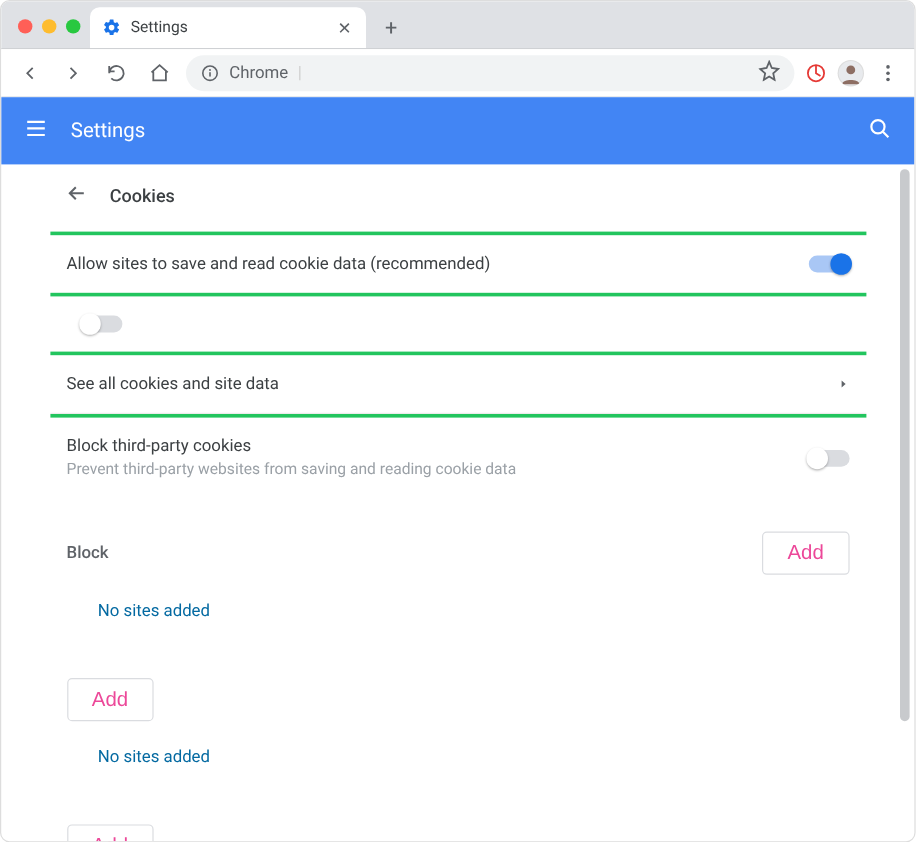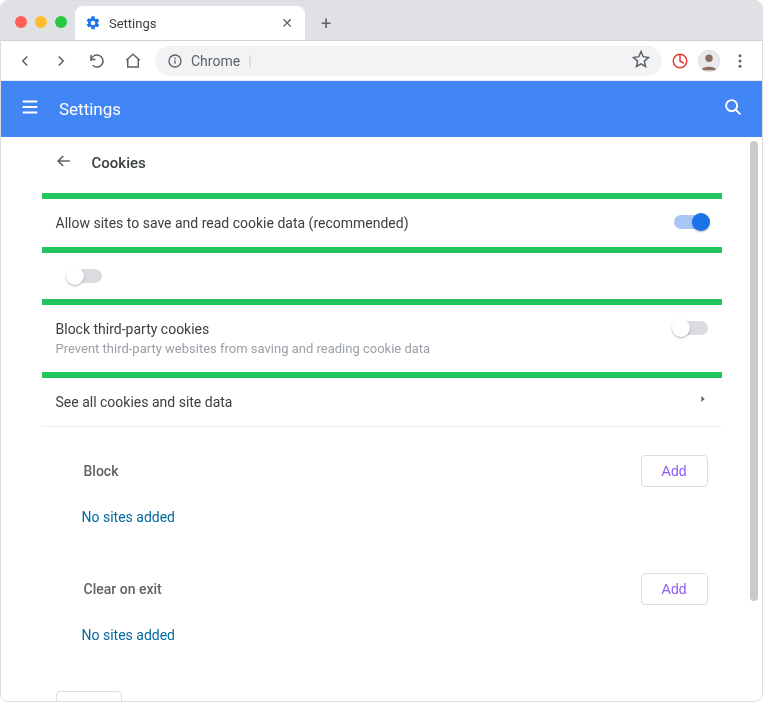--- a/index.html
+++ b/index.html
@@ -130,24 +130,24 @@
     align-items:center;
     gap: 18px;
     padding: 14px 12px 18px 12px;
     font-size: 15px;
     color:#3c4043;
     font-weight:500;
   }
   .sub-header .back svg { width:20px; height:20px; color:#5f6368;}
 
   .row {
-    border-top: 6px solid #22c55e;
+    border-top: 3px solid #22c55e;
     padding: 16px 14px;
     display:flex;
-    align-items:flex-start;
+    align-items:center;
     font-size: 14px;
     color:#3c4043;
   }
   .row:last-of-type { border-bottom: 1px solid #ececec; }
   .row .texts { flex:1; }
   .row .sub { font-size:13px; color:#9aa0a6; margin-top:4px;}
   .row .right { margin-left:12px; display:flex; align-items:center;}
 
   
   .toggle {
@@ -164,26 +164,26 @@
 
   .chevron { color:#5f6368; }
 
   .section-head {
     display:flex;
     align-items:center;
     padding: 28px 14px 12px 14px;
     font-size:14px;
     color:#5f6368;
   }
-  .section-head .title { flex:1; font-weight:500;margin-left:28px;}
+  .section-head .title { flex:1; font-weight:500;}
   .add-btn {
     border:1px solid #dadce0;
-    color:#8b5cf6;
+    color:#ec4899;
     background:#fff;
-    font-size:14px;
+    font-size:17px;
     padding: 7px 20px;
     border-radius:4px;
     font-weight:500;
   }
   .empty {
     padding: 10px 40px 20px 40px;
     font-size: 14px;
     color:#0369a1;
   }
 </style>
@@ -306,51 +306,50 @@
     </div>
 
     <div class="row">
       <div class="right">
         <div class="toggle off">
             <div class="knob"></div>
           </div>
       </div>
     </div>
 
+    <div class="row" style="border-bottom:1px solid #ececec;">
+      <div class="texts">
+        <div>See all cookies and site data</div>
+      </div>
+      <div class="right chevron">
+        <svg width="10" height="10" viewBox="0 0 24 24" fill="#5f6368">
+            <path d="M8 5l8 7-8 7z"></path>
+          </svg>
+      </div>
+    </div>
+
     <div class="row">
       <div class="texts">
         <div>Block third-party cookies</div>
         <div class="sub">Prevent third-party websites from saving and reading cookie data</div>
       </div>
       <div class="right">
         <div class="toggle off">
             <div class="knob"></div>
           </div>
       </div>
     </div>
 
-    <div class="row" style="border-bottom:1px solid #ececec;">
-      <div class="texts">
-        <div>See all cookies and site data</div>
-      </div>
-      <div class="right chevron">
-        <svg width="10" height="10" viewBox="0 0 24 24" fill="#5f6368">
-            <path d="M8 5l8 7-8 7z"></path>
-          </svg>
-      </div>
-    </div>
-
     <div class="section-head">
       <div class="title">Block</div>
       <button class="add-btn">Add</button>
     </div>
     <div class="empty">No sites added</div>
 
     <div class="section-head">
-      <div class="title">Clear on exit</div>
       <button class="add-btn">Add</button>
     </div>
     <div class="empty">No sites added</div>
 
     <div class="section-head">
       <button class="add-btn">Add</button>
     </div>
 
   </div>
 </div>

